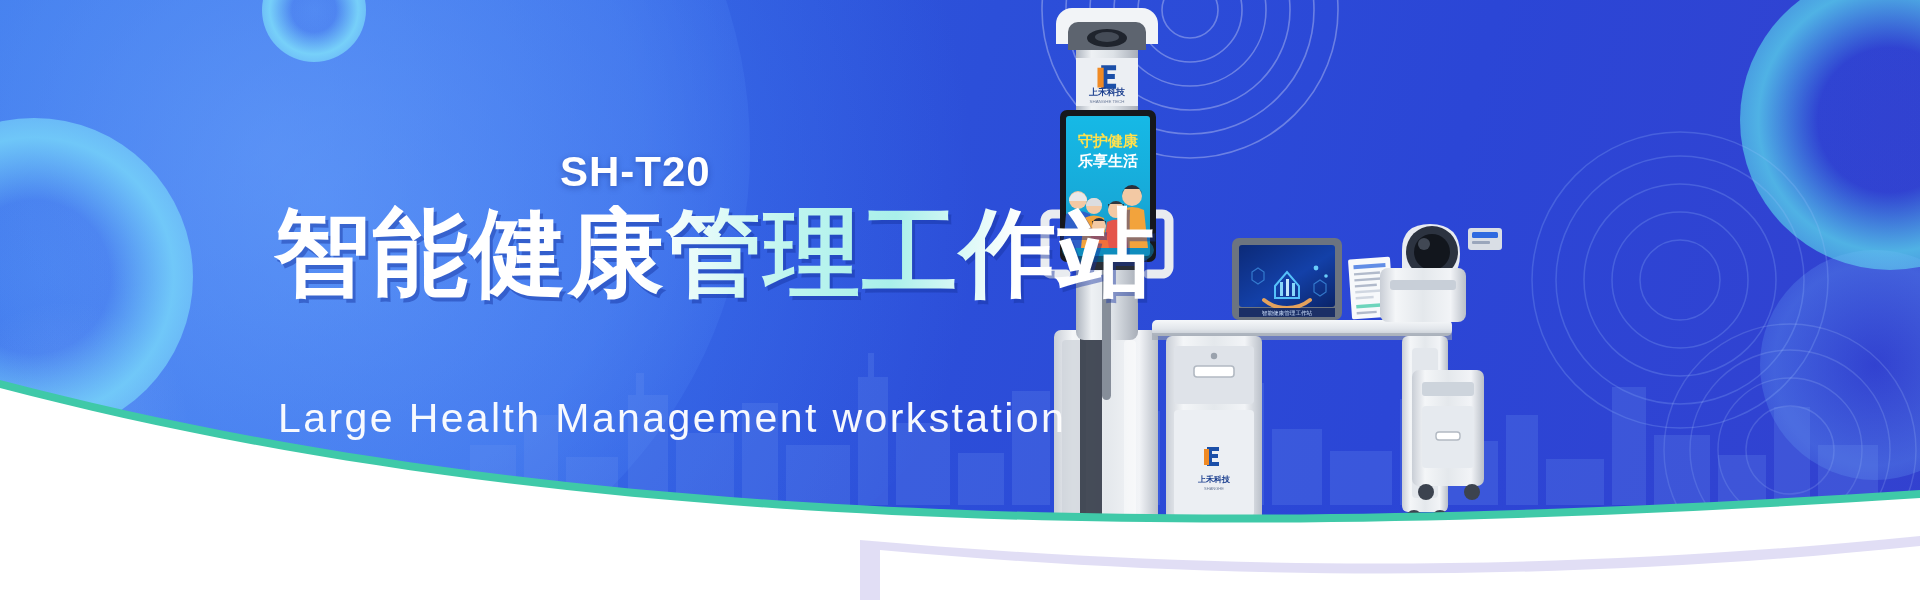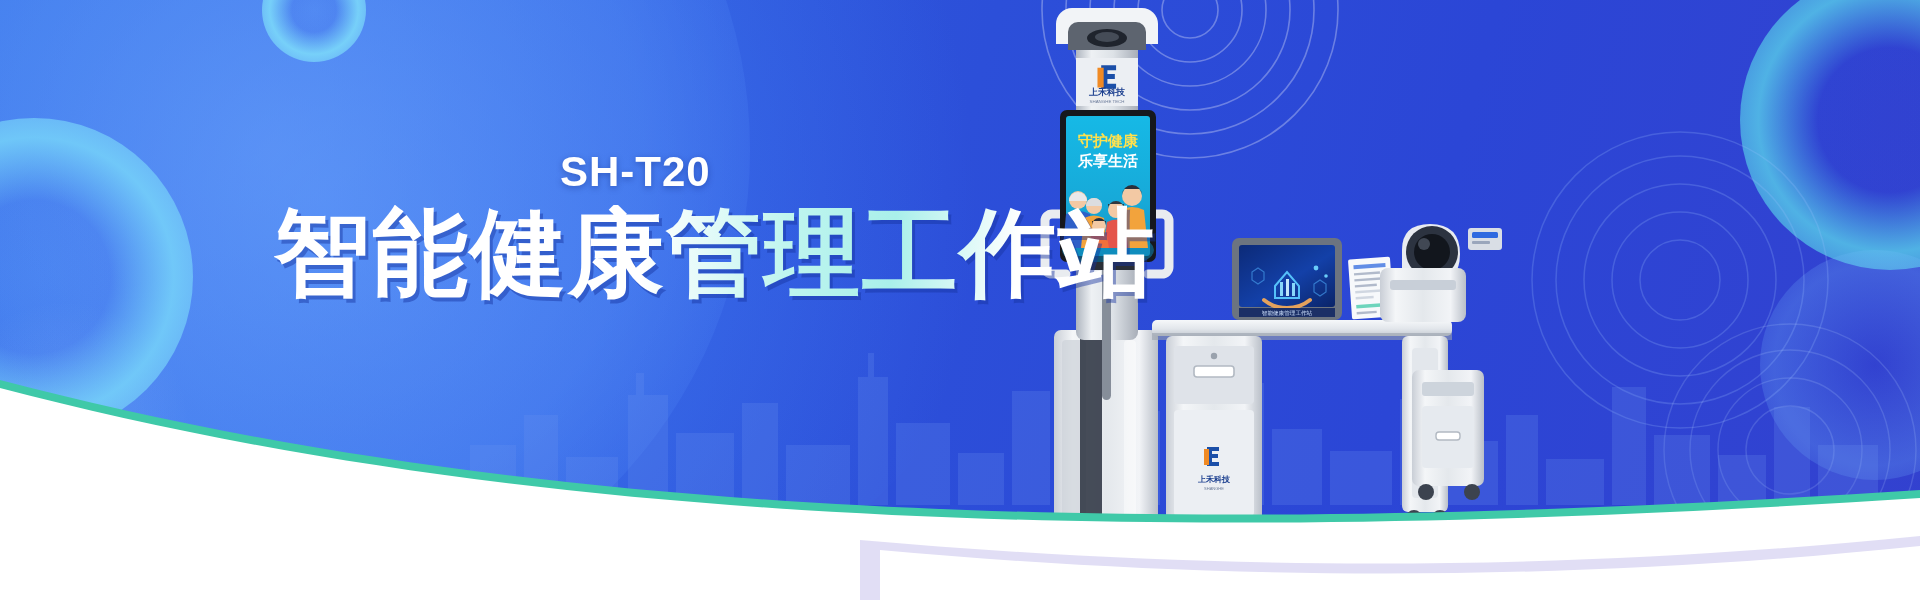--- a/index.html
+++ b/index.html
@@ -385,15 +385,16 @@
       <path d="M0 40 C 420 150, 980 212, 1920 150 L1920 260 L0 260 Z" fill="#3fc9a8"></path>
       <path d="M0 48 C 420 158, 980 220, 1920 158 L1920 260 L0 260 Z" fill="#ffffff"></path>
       <path d="M860 200 C 1180 228, 1520 236, 1920 196 L1920 260 L860 260 Z" fill="#c8c2ec" opacity=".55"></path>
       <path d="M880 210 C 1190 238, 1530 246, 1920 206 L1920 260 L880 260 Z" fill="#ffffff"></path>
     </svg>
   </div>
 
   <div class="copy">
     <div class="model">SH-T20</div>
     <div class="headline">智能健康管理工作站</div>
+    <div class="subline">Large Health Management workstation</div>
   </div>
 
 </div>
 
 </body></html>

